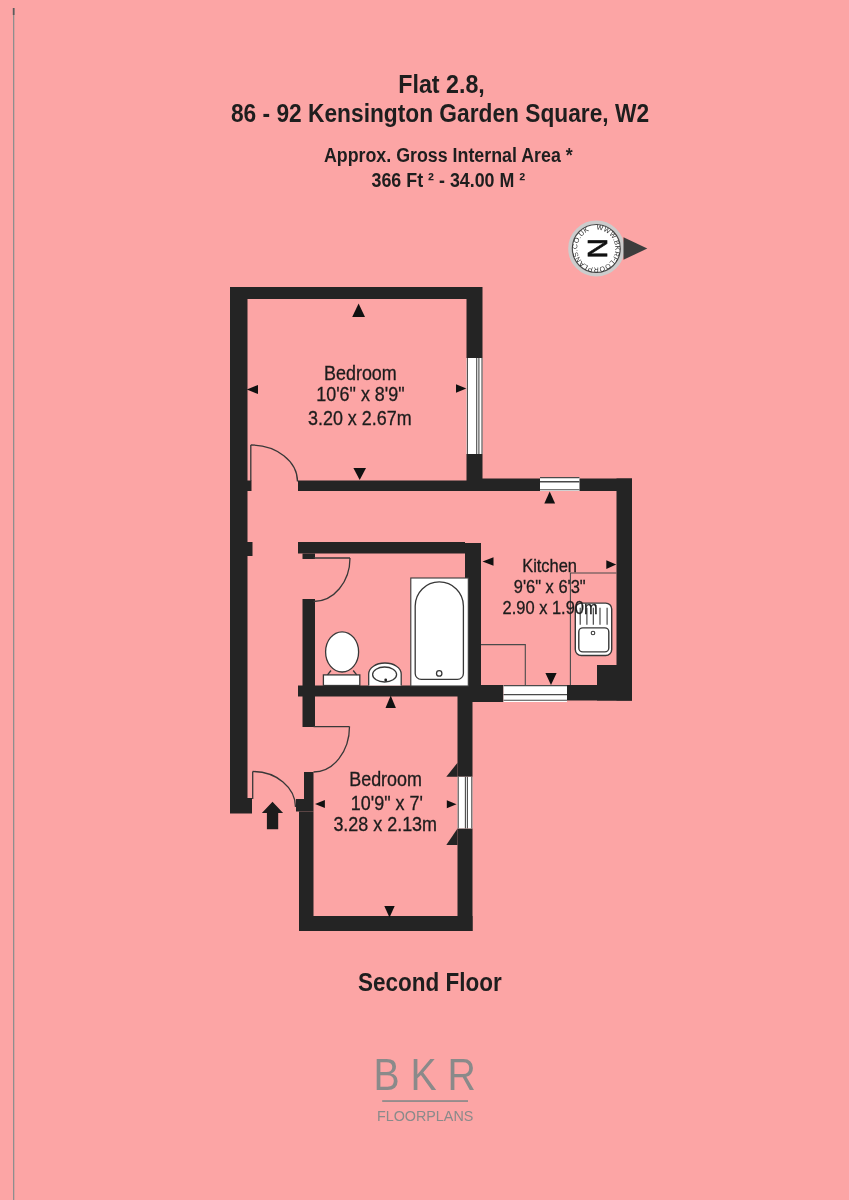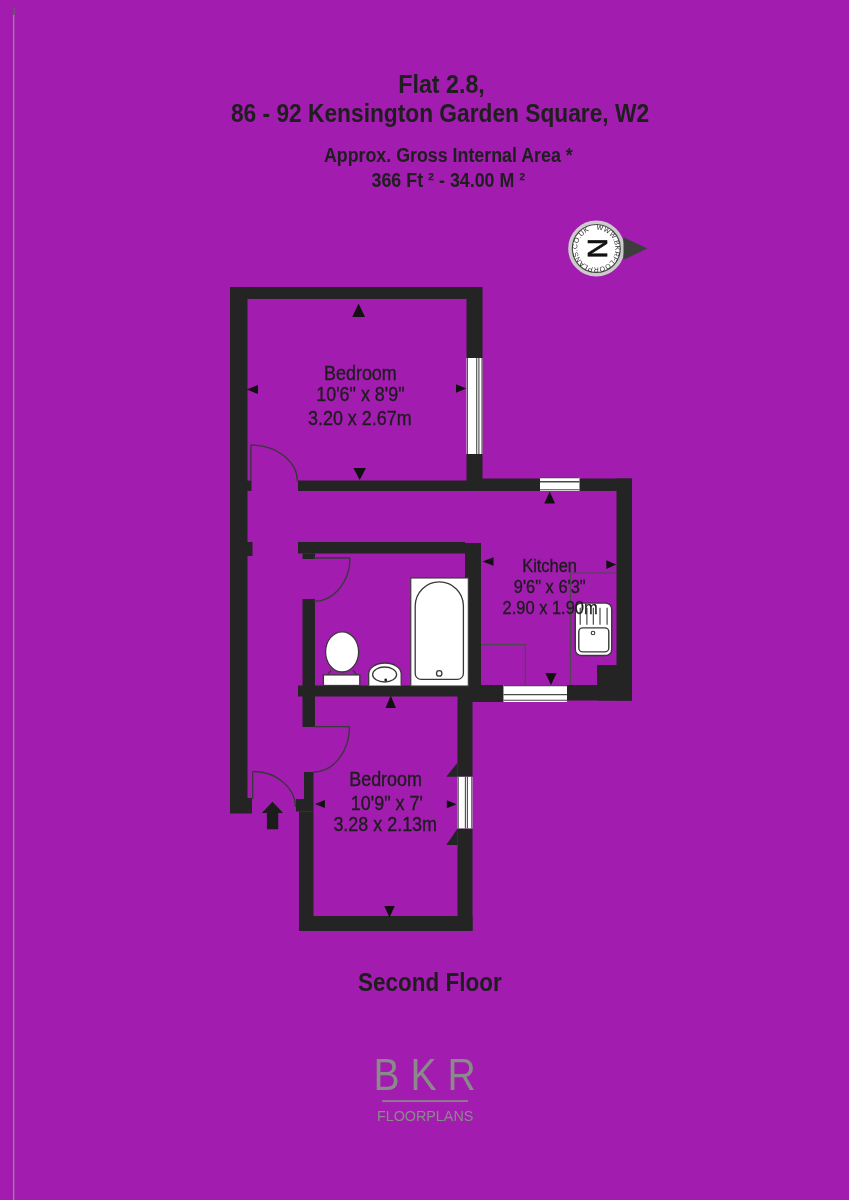--- a/index.html
+++ b/index.html
@@ -1,16 +1,16 @@
 <!DOCTYPE html>
 <html><head>
 <meta charset="utf-8">
 <style>
   html,body{margin:0;padding:0;background:#ffffff;}
-  .page{position:relative;width:849px;height:1200px;background:#a21caf;overflow:hidden;}
+  .page{position:relative;width:849px;height:1200px;background:#fca5a5;overflow:hidden;}
   svg text{font-family:"Liberation Sans", sans-serif;}
 </style>
 </head>
 <body>
 <div class="page">
 <svg width="849" height="1200" viewBox="0 0 849 1200">
 
 <rect x="13" y="8" width="1.3" height="1192" fill="#8e8e8e"></rect>
 <rect x="12.8" y="8" width="1.7" height="7" fill="#5a5a5a"></rect>
 

